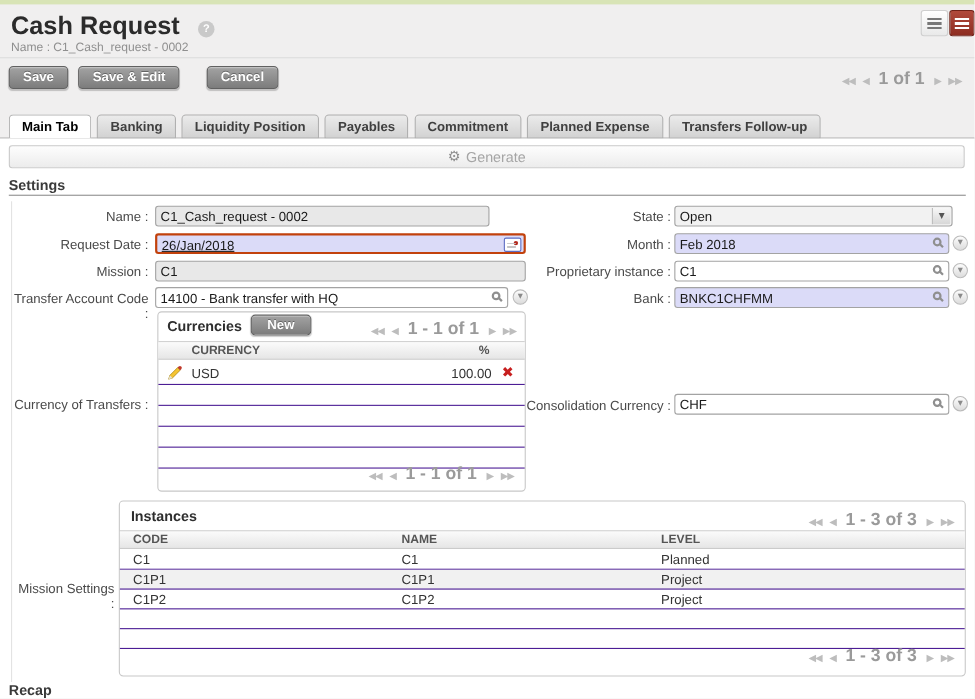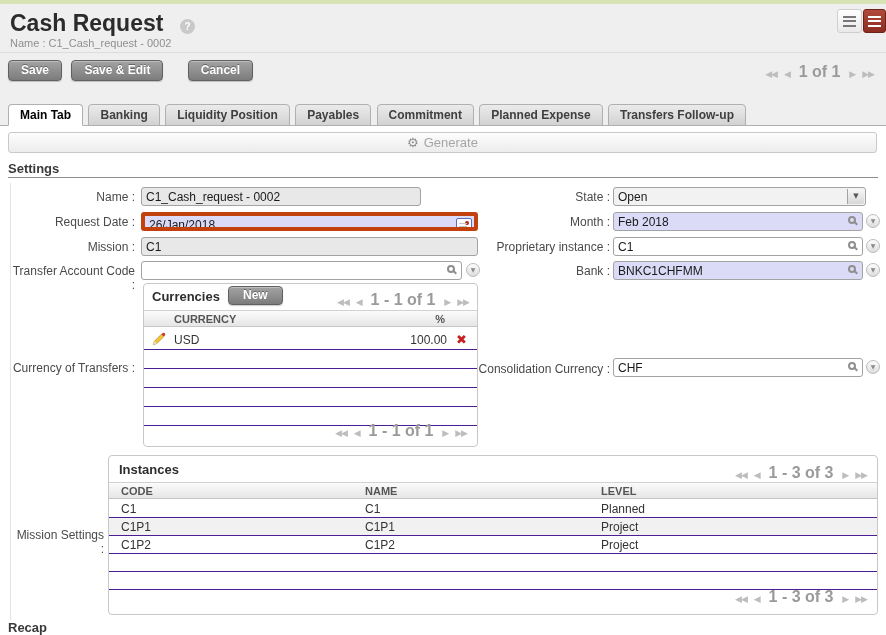--- a/index.html
+++ b/index.html
@@ -74,21 +74,21 @@
 
   .flabel { font-size:12px; color:#4a4a4a; text-align:right; }
   .flabel.lcol { left:12px; width:123px; }
   .flabel.rcol { left:478px; width:132px; }
 
   .inp { height:19px; border:1px solid #a3a3a3; border-radius:3px; background:#fff;
     font-size:12px; color:#1a1a1a; padding:2px 18px 2px 4px; line-height:14px; overflow:hidden; white-space:nowrap; }
   .inp.plain { padding-right:4px; }
   .inp.readonly { background:#e8e8e8; }
   .inp.lavender { background:#dbdbf8; }
-  .inp.focused { border:4px solid #c2410c;text-decoration:underline; }
+  .inp.focused { border:2px solid #c2410c;text-decoration:underline; }
 
   
   .mag { position:absolute; right:6px; top:3px; width:8px; height:8px;
     border:2px solid #8f8f8f; border-radius:50%; }
   .mag::after { content:""; position:absolute; width:5px; height:2px; background:#8f8f8f;
     right:-4px; bottom:-2px; transform:rotate(45deg); }
 
   
   .m2o-arrow { position:absolute; width:14px; height:14px; border:1px solid #bbb; border-radius:8px;
     background:linear-gradient(#fdfdfd,#dcdcdc); color:#8a8a8a; font-size:6px;
@@ -175,33 +175,34 @@
   <div class="abs" id="btn-generate">
     <span class="gear">⚙</span>
     <span>Generate</span>
   </div>
 
   <div class="abs section-title" id="settings-title">Settings</div>
   <div class="abs" id="settings-rule"></div>
   <div class="abs" id="form-left-border"></div>
 
   <div class="abs flabel lcol" style="top:64px;">Name :</div>
-  <div class="abs inp readonly plain" style="left:141px; top:61px; width:280px;">C1_Cash_request - 0002</div>
+  <div class="abs inp readonly plain" style="left:141px; top:61px; width:304px;">C1_Cash_request - 0002</div>
 
   <div class="abs flabel lcol" style="top:89px;">Request Date :</div>
   <div class="abs inp lavender focused" style="left:141px; top:86px; width:337px;">
     <span>26/Jan/2018</span>
     <span class="cal-btn"></span>
   </div>
 
   <div class="abs flabel lcol" style="top:114px;">Mission :</div>
   <div class="abs inp readonly plain" style="left:141px; top:111px; width:337px;">C1</div>
 
   <div class="abs flabel lcol" style="top:138px;">Transfer Account Code :</div>
   <div class="abs inp" style="left:141px; top:135px; width:321px;">
+    <span>14100 - Bank transfer with HQ</span>
     <span class="mag"></span>
   </div>
   <span class="m2o-arrow" style="left:466px; top:137px;">▼</span>
 
   <div class="abs flabel rcol" style="top:64px;">State :</div>
   <div class="abs inp sel plain" style="left:613px; top:61px; width:253px;">
     <span>Open</span>
     <span class="sel-btn">▼</span>
   </div>
 

